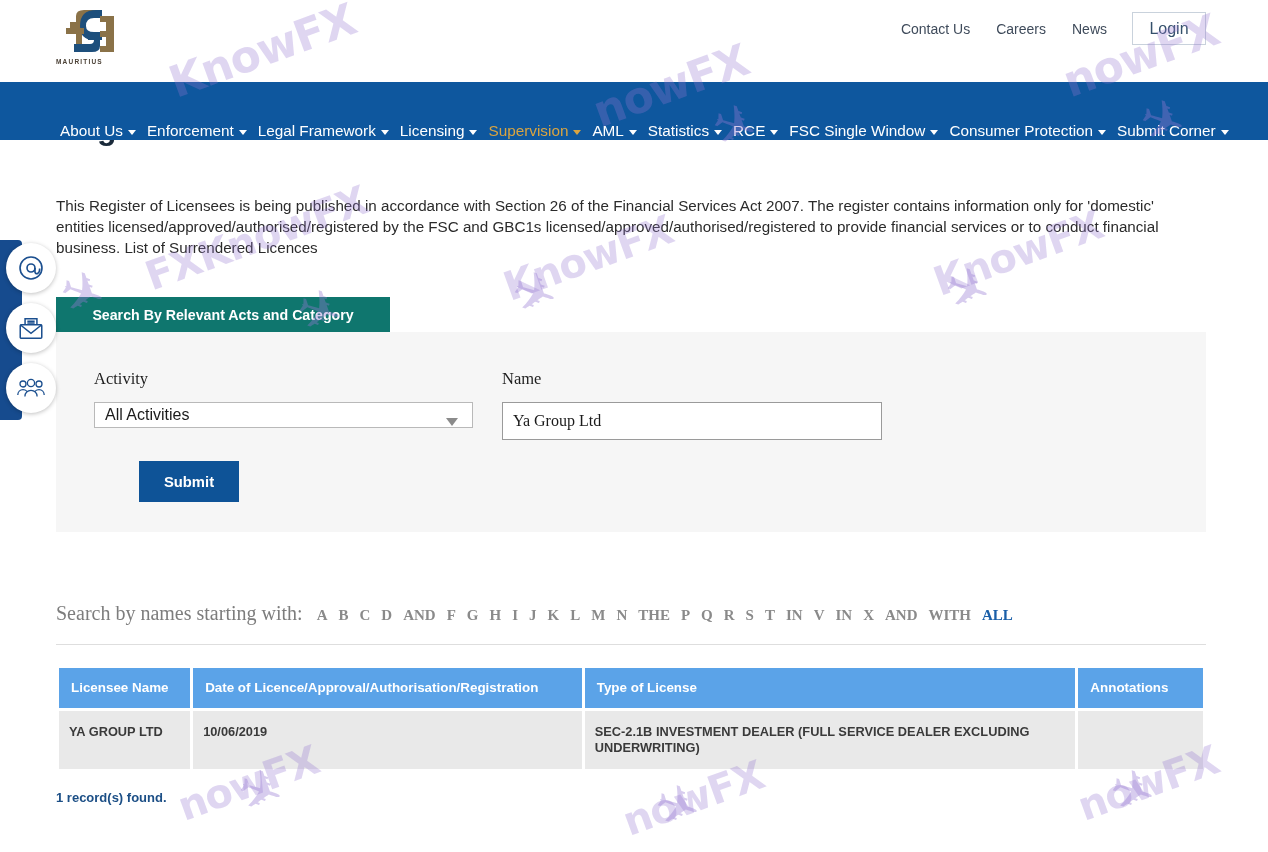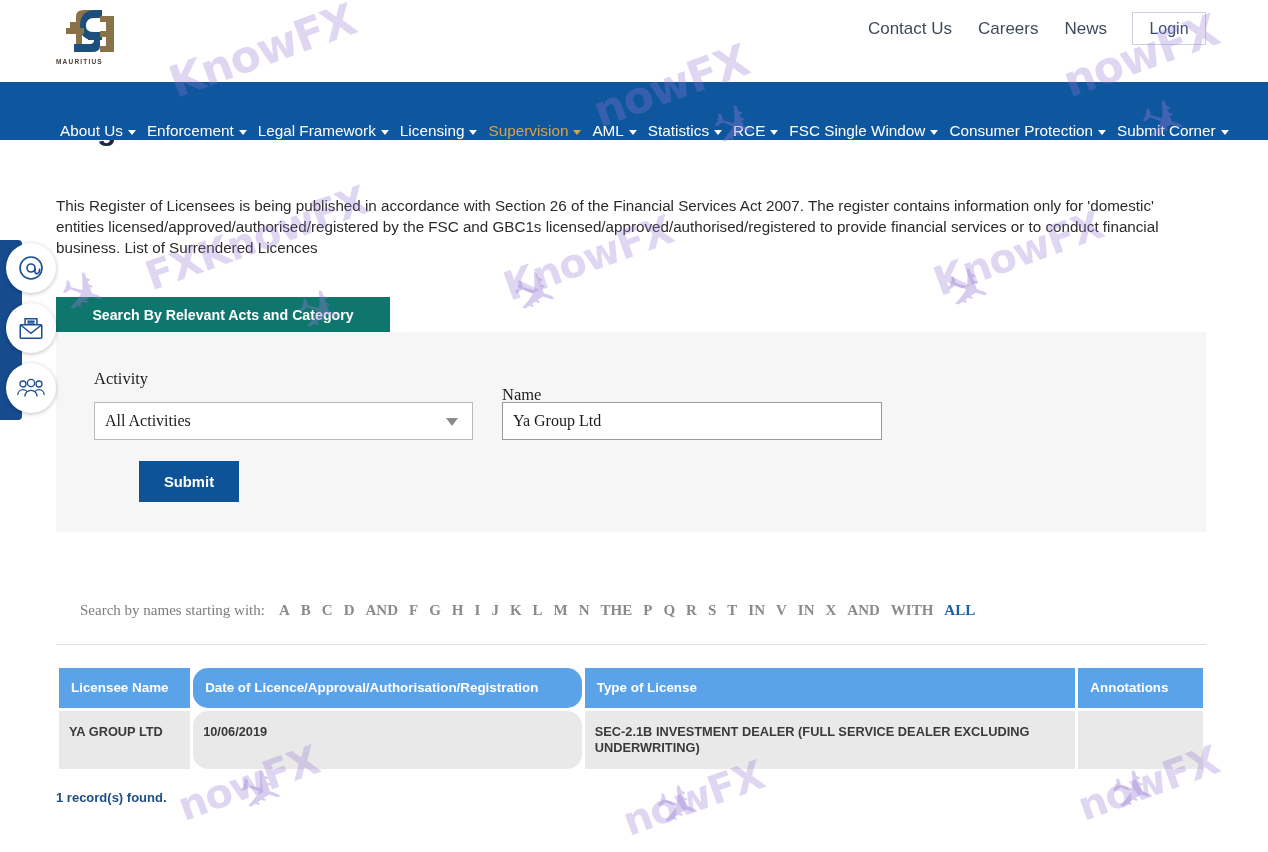--- a/index.html
+++ b/index.html
@@ -40,21 +40,21 @@
   .logo-sub {
     position: absolute; left: 56px; top: 58px; width: 64px;
     font-size: 6.5px; letter-spacing: 1.2px; font-weight: 700; color: #4b4136;
     text-align: left;
   }
   .top-links {
     position: absolute; right: 62px; top: 12px;
     display: flex; align-items: center; gap: 0px;
   }
   .top-link {
-    font-size: 17px; color: #3f4b5b; padding: 0 13px; text-decoration: none;
+    font-size: 14px; color: #3f4b5b; padding: 0 13px; text-decoration: none;
     font-family: "Liberation Sans", sans-serif;
   }
   .login-btn {
     margin-left: 12px;
     width: 74px; height: 33px;
     border: 1px solid #c9d2dc; background: #fff;
     color: #34506b; font-size: 16px;
     display: flex; align-items: center; justify-content: center;
     cursor: pointer;
   }
@@ -122,27 +122,27 @@
   
   .panel {
     position: absolute; left: 56px; top: 250px; width: 1150px; height: 200px;
     background: #f6f6f6;
   }
   .field-label {
     position: absolute; font-family: "Liberation Serif", serif;
     font-size: 16.5px; color: #1e1e1e;
   }
   .lbl-activity { left: 38px; top: 37px; }
-  .lbl-name { left: 446px; top: 37px; margin-top: 16px; }
+  .lbl-name { left: 446px; top: 37px; }
 
   .select-box {
-    position: absolute; left: 38px; top: 70px; width: 379px; height: 38px;
+    position: absolute; left: 38px; top: 70px; width: 379px; height: 26px;
     background: #ffffff; border: 1px solid #b9b9b9;
     display: flex; align-items: center; padding: 0 10px;
-    font-family: Liberation Serif, serif; font-size: 16px; color: #1b1b1b;
+    font-family: Liberation Sans, sans-serif; font-size: 16px; color: #1b1b1b;
     cursor: pointer;
   }
   .select-caret {
     position: absolute; right: 14px; top: 15px;
     width: 0; height: 0;
     border-left: 6px solid transparent; border-right: 6px solid transparent;
     border-top: 8px solid #8b8b8b;
   }
   .name-input {
     position: absolute; left: 446px; top: 70px; width: 380px; height: 38px;
@@ -158,21 +158,21 @@
     font-family: "Liberation Sans", sans-serif;
     margin-left: 46px;
   }
 
   
   .alpha-row {
     position: absolute; left: 56px; top: 520px; width: 1150px;
     display: flex; align-items: baseline;
     font-family: "Liberation Serif", serif;
   }
-  .alpha-lead { font-size: 15px; color: #7d7d7d; margin-right: 14px; white-space: nowrap; margin-left: 24px; }
+  .alpha-lead { font-size: 20px; color: #7d7d7d; margin-right: 14px; white-space: nowrap; }
   .alpha-link {
     font-size: 15px; font-weight: 700; color: #8a8a8a;
     margin-right: 11px; text-decoration: none; cursor: pointer;
   }
   .alpha-link.all { color: #1a5fa8; }
 
   .hr-line {
     position: absolute; left: 56px; top: 562px; width: 1150px; height: 1px;
     background: #dedede;
   }
@@ -186,21 +186,21 @@
     background: #5ba3e8; color: #ffffff;
     font-size: 13.4px; font-weight: 700; text-align: left;
     padding: 12px 12px; vertical-align: middle; line-height: 16px;
   }
   .table td {
     background: #e9e9e9; color: #3a3a3a;
     font-size: 12.8px; font-weight: 700;
     padding: 13px 10px; vertical-align: top; line-height: 16px;
   }
   .col-1 { width: 132px; }
-  .col-2 { width: 390px; border-radius: 15px; }
+  .col-2 { width: 390px; }
   .col-3 { width: 497px; }
   .col-4 { width: 125px; margin-top: 40px; }
 
   .record-count {
     position: absolute; left: 56px; top: 708px;
     font-size: 13px; font-weight: 700; color: #1c4f86;
   }
 </style>
 </head>
 <body>

